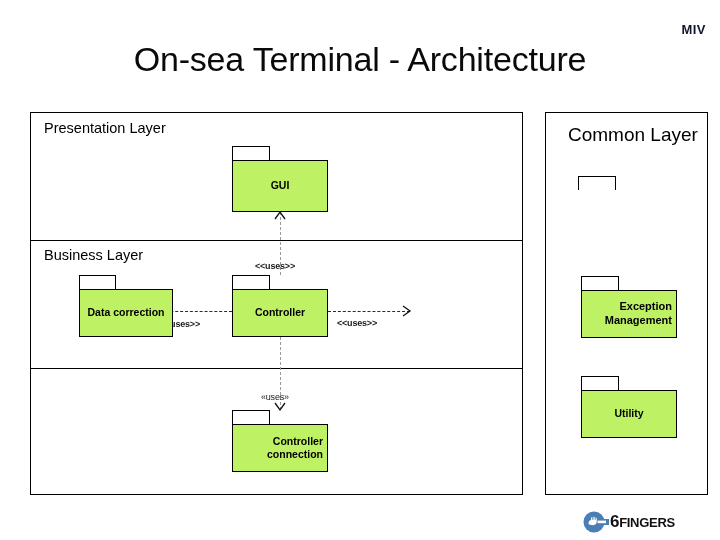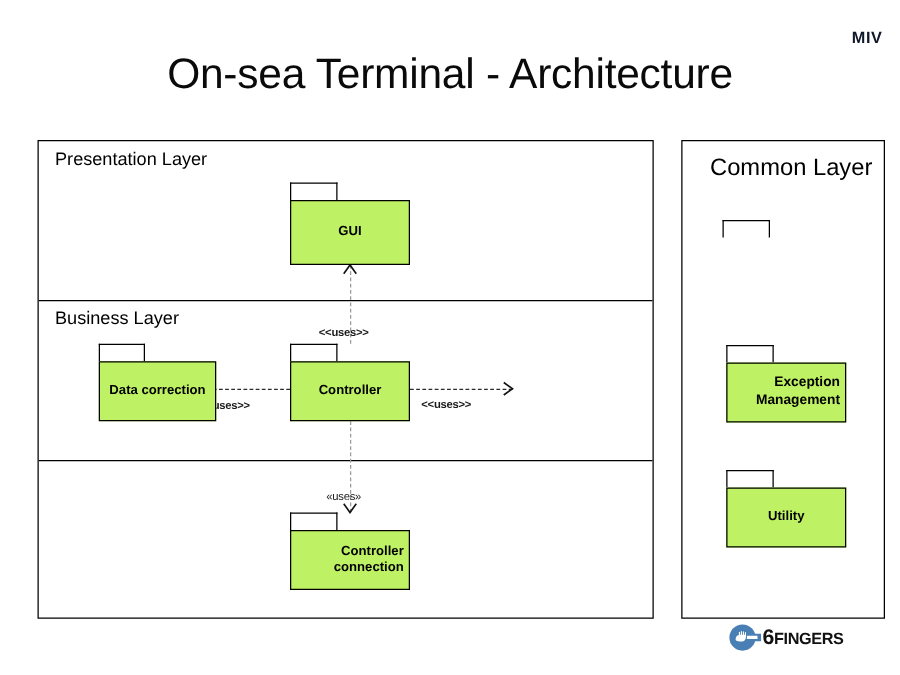--- a/index.html
+++ b/index.html
@@ -167,21 +167,21 @@
   }
   #label-uses-gui        { left: 255px; top: 219px; }
   #label-uses-datacorrection { left: 160px; top: 277px; }
   #label-uses-audio      { left: 337px; top: 276px; }
   #label-uses-tranceiver { left: 261px; top: 350px; font-weight: 400; }
 
   
   #footer-logo {
     position: absolute;
     left: 583px;
-    top: 497px;
+    top: 509px;
     width: 130px;
     height: 30px;
   }
   #logo-mark {
     position: absolute;
     left: 0;
     top: 2px;
     width: 26px;
     height: 22px;
   }

